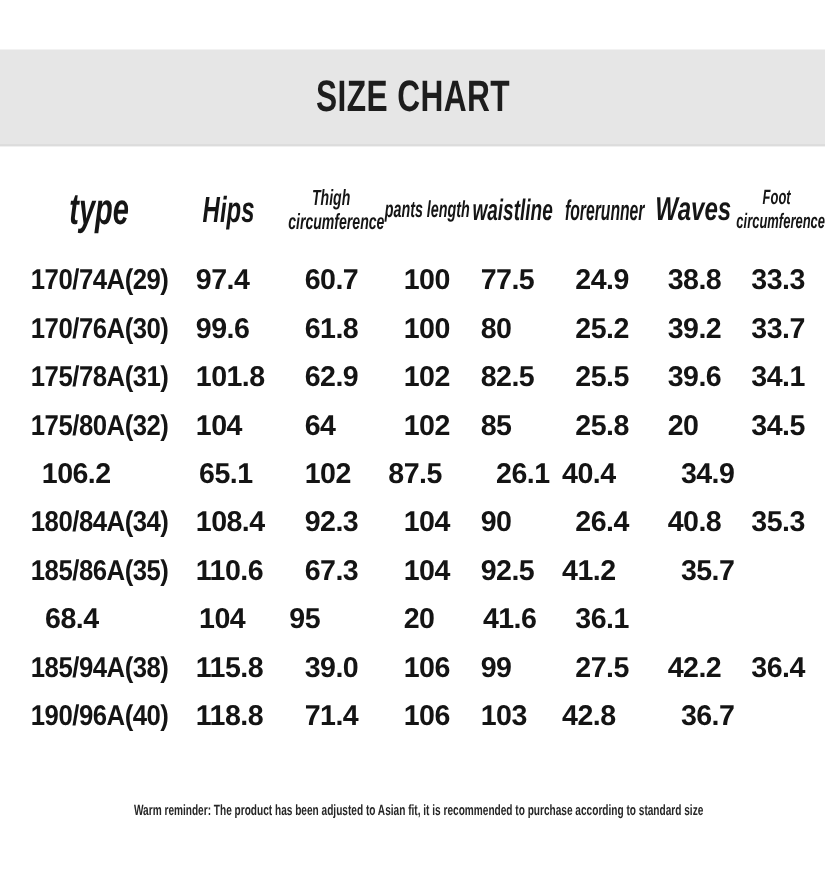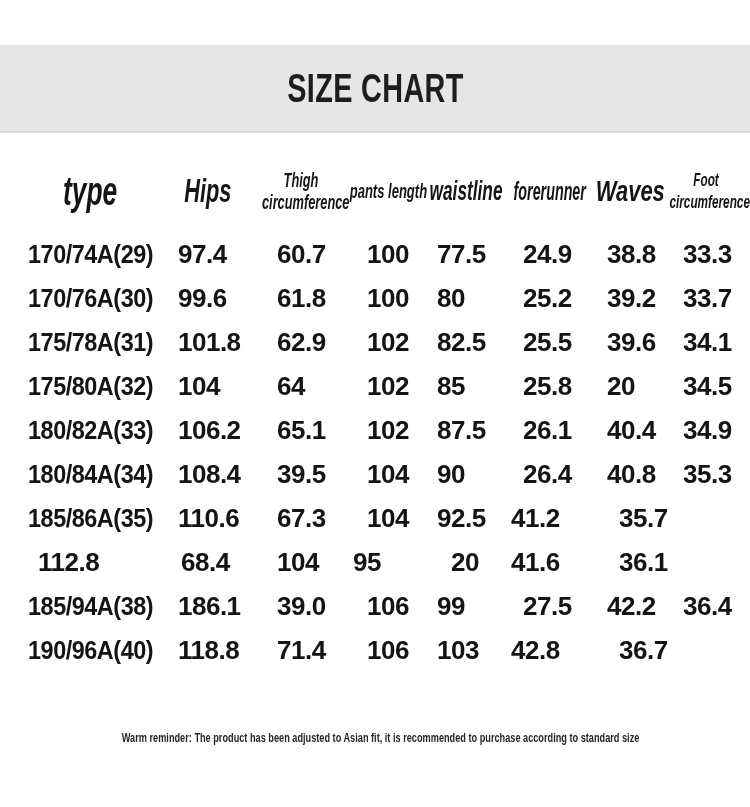--- a/index.html
+++ b/index.html
@@ -215,23 +215,20 @@
             <span class="val">25.8</span>
           </div>
           <div class="cell c6">
             <span class="val">20</span>
           </div>
           <div class="cell c7">
             <span class="val">34.5</span>
           </div>
         </div>
         <div class="grid-row data-row">
-          <div class="cell c0">
-            <span class="val">180/82A(33)</span>
-          </div>
           <div class="cell c1">
             <span class="val">106.2</span>
           </div>
           <div class="cell c2">
             <span class="val">65.1</span>
           </div>
           <div class="cell c3">
             <span class="val">102</span>
           </div>
           <div class="cell c4">
@@ -248,21 +245,21 @@
           </div>
         </div>
         <div class="grid-row data-row">
           <div class="cell c0">
             <span class="val">180/84A(34)</span>
           </div>
           <div class="cell c1">
             <span class="val">108.4</span>
           </div>
           <div class="cell c2">
-            <span class="val">39.5</span>
+            <span class="val">92.3</span>
           </div>
           <div class="cell c3">
             <span class="val">104</span>
           </div>
           <div class="cell c4">
             <span class="val">90</span>
           </div>
           <div class="cell c5">
             <span class="val">26.4</span>
           </div>
@@ -290,23 +287,20 @@
             <span class="val">92.5</span>
           </div>
           <div class="cell c6">
             <span class="val">41.2</span>
           </div>
           <div class="cell c7">
             <span class="val">35.7</span>
           </div>
         </div>
         <div class="grid-row data-row">
-          <div class="cell c1">
-            <span class="val">112.8</span>
-          </div>
           <div class="cell c2">
             <span class="val">68.4</span>
           </div>
           <div class="cell c3">
             <span class="val">104</span>
           </div>
           <div class="cell c4">
             <span class="val">95</span>
           </div>
           <div class="cell c5">
@@ -317,21 +311,21 @@
           </div>
           <div class="cell c7">
             <span class="val">36.1</span>
           </div>
         </div>
         <div class="grid-row data-row">
           <div class="cell c0">
             <span class="val">185/94A(38)</span>
           </div>
           <div class="cell c1">
-            <span class="val">186.1</span>
+            <span class="val">115.8</span>
           </div>
           <div class="cell c2">
             <span class="val">39.0</span>
           </div>
           <div class="cell c3">
             <span class="val">106</span>
           </div>
           <div class="cell c4">
             <span class="val">99</span>
           </div>

